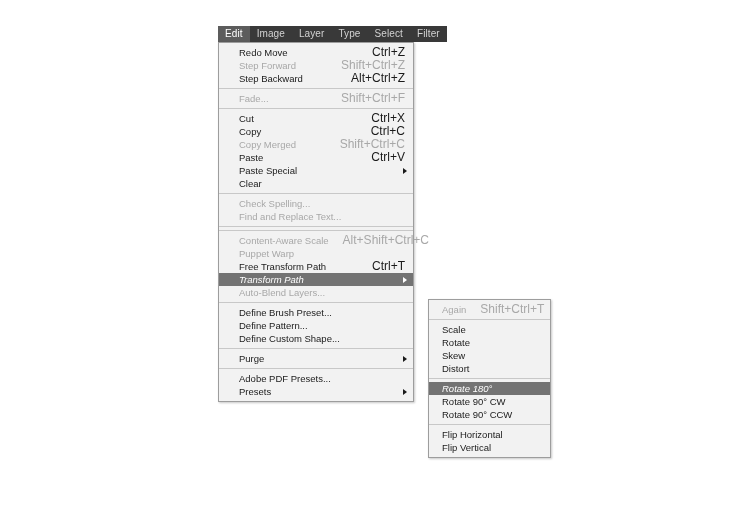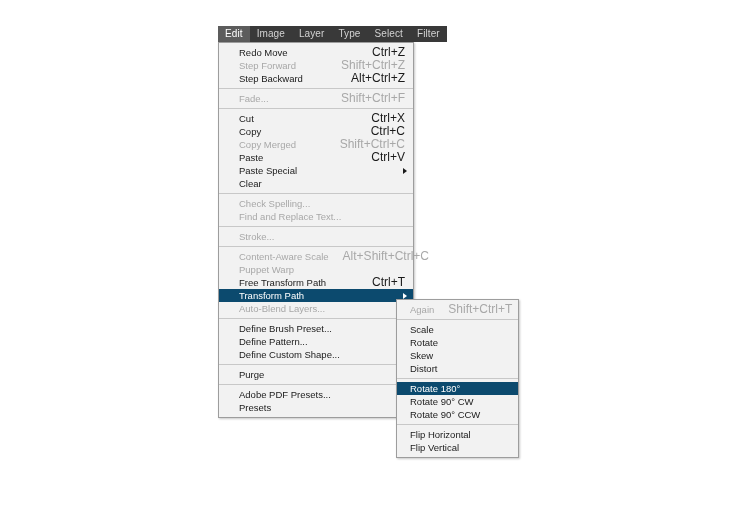--- a/index.html
+++ b/index.html
@@ -52,21 +52,21 @@
     box-sizing: border-box;
     padding: 3px 0 3px 0;
     box-shadow: 1px 1px 2px rgba(0,0,0,0.22);
   }
   #main-menu {
     left: 218px;
     top: 42px;
     width: 196px;
   }
   #sub-menu {
-    left: 396px;
+    left: 428px;
     top: 299px;
     width: 123px;
   }
 
   .menu-item {
     position: relative;
     height: 13px;
     line-height: 13px;
     display: flex;
     align-items: center;
@@ -87,21 +87,22 @@
     margin-left: auto;
     padding-left: 14px;
     font-size: 12px;
     color: #1a1a1a;
   }
   .menu-item.disabled .label,
   .menu-item.disabled .shortcut {
     color: #a8a8a8;
   }
   .menu-item.highlight {
-    background: #0c4a6e;
+    background: #737373;
+    font-style: italic;
   }
   .menu-item.highlight .label,
   .menu-item.highlight .shortcut {
     color: #ffffff;
   }
   .menu-item .arrow {
     position: absolute;
     right: 6px;
     top: 50%;
     transform: translateY(-50%);
@@ -181,23 +182,20 @@
         <span class="label">Clear</span>
       </div>
       <div class="menu-sep"></div>
       <div class="menu-item disabled">
         <span class="label">Check Spelling...</span>
       </div>
       <div class="menu-item disabled">
         <span class="label">Find and Replace Text...</span>
       </div>
       <div class="menu-sep"></div>
-      <div class="menu-item disabled">
-        <span class="label">Stroke...</span>
-      </div>
       <div class="menu-sep"></div>
       <div class="menu-item disabled">
         <span class="label">Content-Aware Scale</span>
         <span class="shortcut">Alt+Shift+Ctrl+C</span>
       </div>
       <div class="menu-item disabled">
         <span class="label">Puppet Warp</span>
       </div>
       <div class="menu-item">
         <span class="label">Free Transform Path</span>

